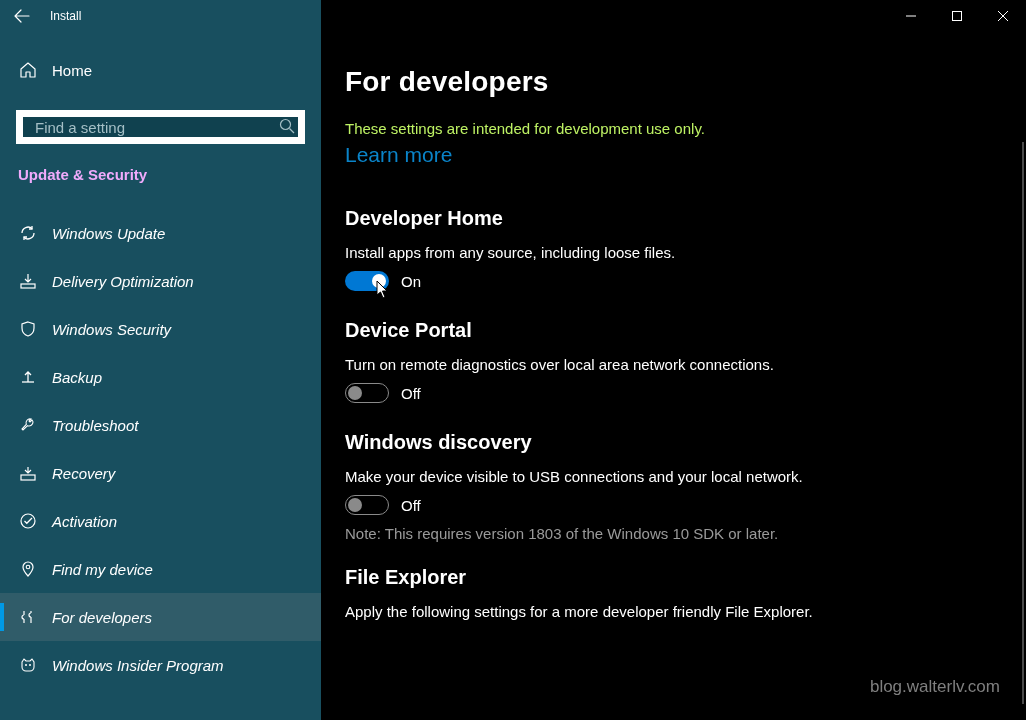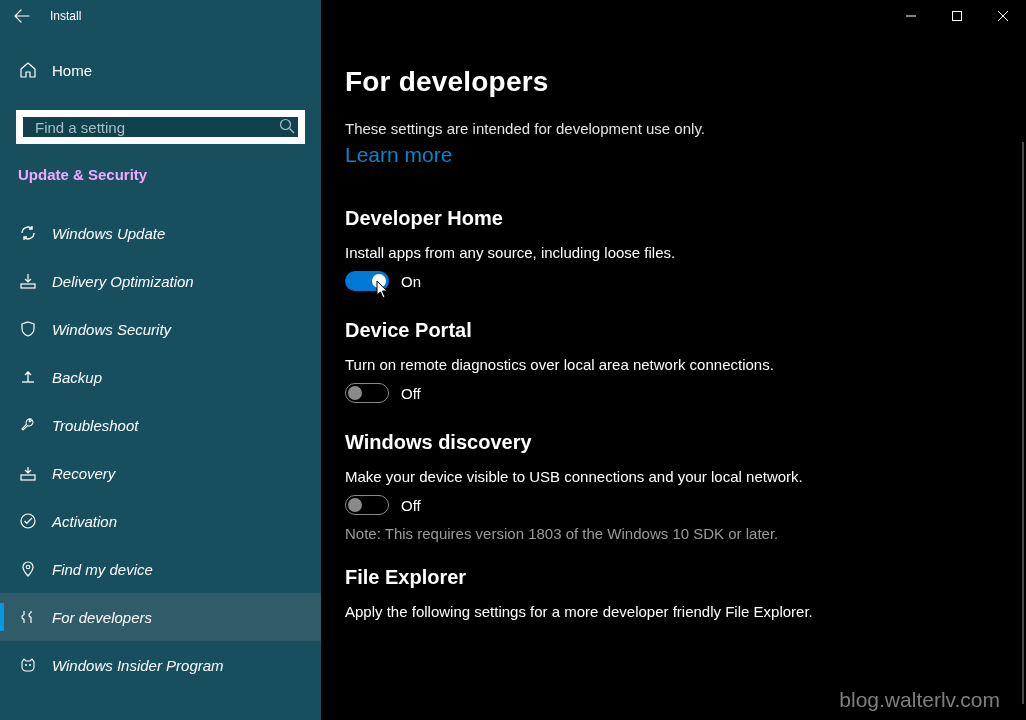--- a/index.html
+++ b/index.html
@@ -33,38 +33,38 @@
   .nav-list { display: flex; flex-direction: column; }
   .nav-item { display: flex; align-items: center; height: 48px; padding-left: 18px; cursor: default; position: relative; }
   .nav-item .icon { width: 20px; height: 20px; margin-right: 14px; display: flex; align-items: center; justify-content: center; }
   .nav-item .label { font-size: 15px; color: #fff; font-style: italic; }
   .nav-item.active { background: #305c69; }
   .nav-item.active::before { content: ""; position: absolute; left: 0; top: 10px; bottom: 10px; width: 4px; background: #0099e5; }
 
   .content { flex: 1; background: #000; color: #fff; padding: 34px 0 0 24px; overflow-y: auto; position: relative; }
   .content-inner { max-width: 640px; padding-right: 24px; padding-bottom: 40px; }
   h1.page-title { font-size: 28px; font-weight: 600; margin-bottom: 22px; letter-spacing: 0.2px; }
-  .intro-text { font-size: 15px; color: #e5e5e5; margin-bottom: 6px; }
+  .intro-text { font-size: 15px; color: #bef264; margin-bottom: 6px; }
   .link { color: #0a84c9; font-size: 21px; cursor: default; text-decoration: none; display: inline-block; margin-bottom: 28px; }
 
   h2.section-title { font-size: 20px; font-weight: 600; margin-bottom: 14px; margin-top: 12px; }
   .section-desc { font-size: 15px; margin-bottom: 10px; }
   .note { font-size: 15px; color: #9a9a9a; margin-top: 10px; margin-bottom: 24px; }
 
   .toggle-row { display: flex; align-items: center; margin-bottom: 28px; }
   .toggle { width: 44px; height: 20px; border-radius: 10px; position: relative; margin-right: 12px; cursor: default; }
   .toggle.on { background: #0078d4; }
   .toggle.on .knob { position: absolute; right: 3px; top: 3px; width: 14px; height: 14px; border-radius: 50%; background: #fff; }
   .toggle.off { background: #000; border: 1px solid #8a8a8a; }
   .toggle.off .knob { position: absolute; left: 2px; top: 2px; width: 14px; height: 14px; border-radius: 50%; background: #8a8a8a; }
   .toggle-label { font-size: 15px; color: #fff; }
 
   .cursor { position: absolute; width: 14px; height: 20px; pointer-events: none; left: 376px; top: 280px; z-index: 100; }
 
-  .watermark { position: absolute; right: 26px; bottom: 8px; color: #7f7f7f; font-size: 21px; font-family: "Segoe UI", Arial, sans-serif; pointer-events: none; }
+  .watermark { position: absolute; right: 26px; bottom: 23px; color: #7f7f7f; font-size: 17px; font-family: "Segoe UI", Arial, sans-serif; pointer-events: none; }
 
   .content::-webkit-scrollbar { width: 4px; }
   .content::-webkit-scrollbar-track { background: #000; }
   .content::-webkit-scrollbar-thumb { background: #4a4a4a; }
   .scrollhint { position: absolute; right: 2px; top: 110px; bottom: 16px; width: 2px; background: #4a4a4a; }
 
   svg { display: block; }
 </style>
 </head>
 <body>

